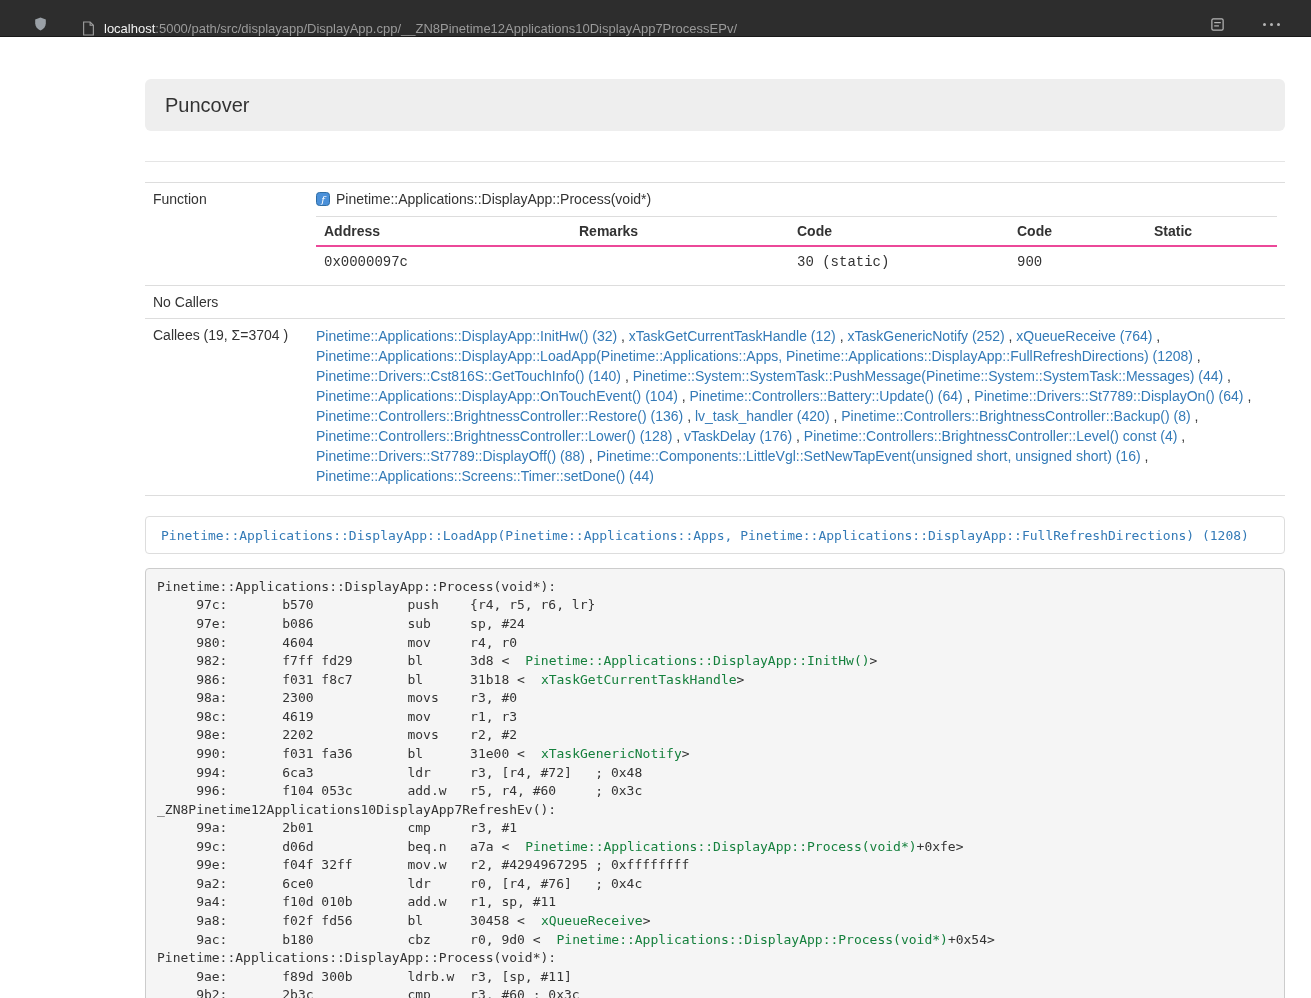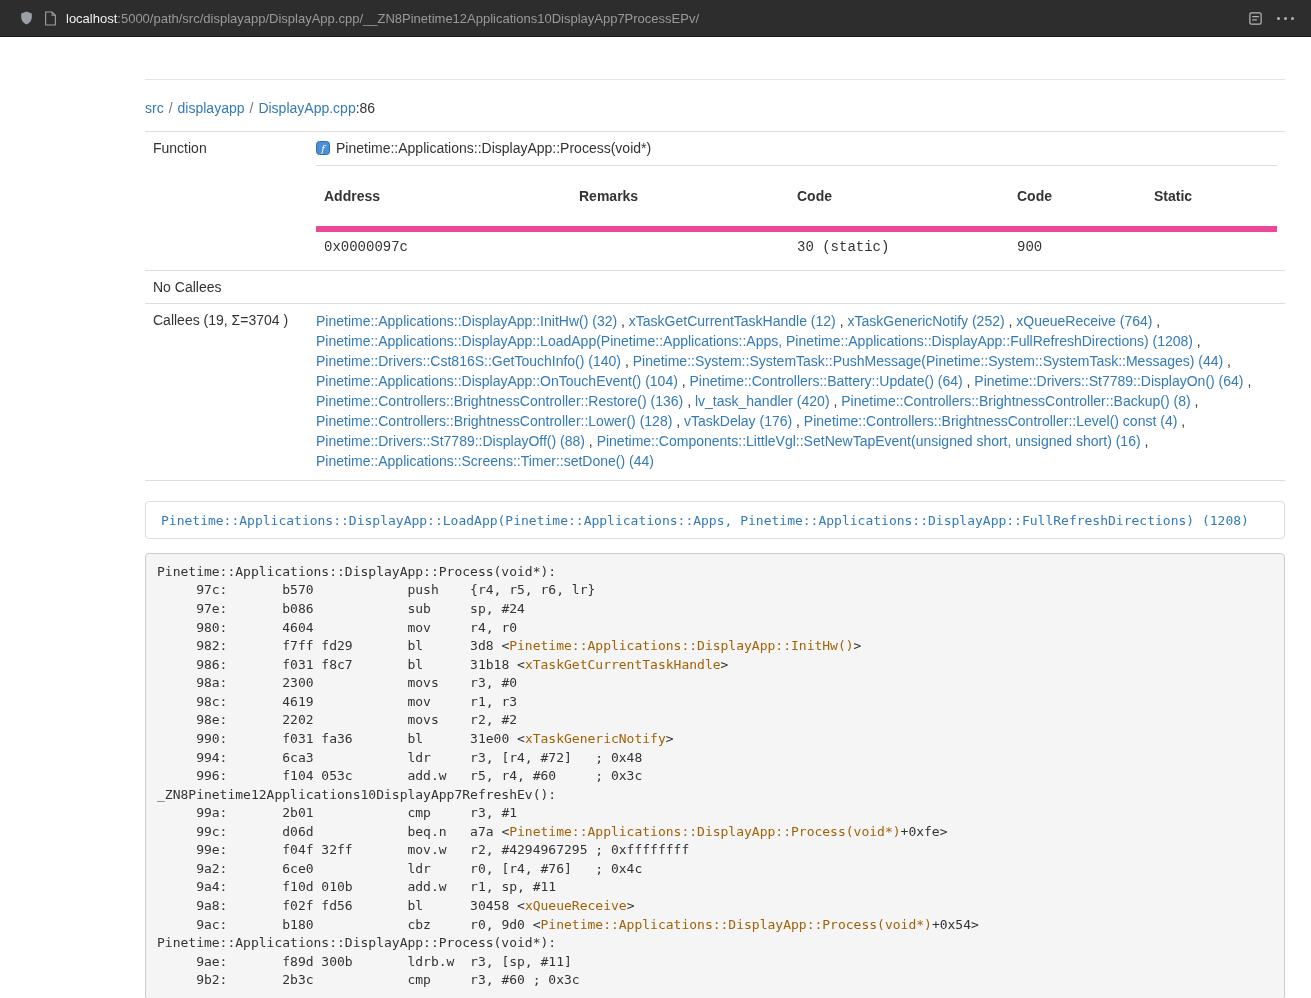--- a/index.html
+++ b/index.html
@@ -7,21 +7,21 @@
     width: 1311px; height: 998px; overflow: hidden;
     background: #ffffff;
     font-family: "Liberation Sans", "DejaVu Sans", sans-serif;
     font-size: 14px; color: #333;
   }
   a { cursor: pointer; }
 
   
   .topbar {
     height: 36px; background: #2d2d2d; border-bottom: 1px solid #191919;
-    display: flex; align-items: center; padding: 0 14px; gap: 6px;
+    display: flex; align-items: flex-end; padding: 0 28px; gap: 30px;
   }
   .urlbar { display: flex; align-items: center; gap: 9px; flex: 1; min-width: 0; }
   .url-text { font-size: 13px; white-space: nowrap; overflow: hidden; color: #9a9a9a; }
   .url-host { color: #f2f2f2; }
   .chrome-btn { display: flex; align-items: center; justify-content: center; width: 24px; height: 24px; }
   .menu-dots { display: flex; gap: 4px; }
   .menu-dots i { width: 3px; height: 3px; border-radius: 50%; background: #b5b5b5; }
 
   
   .container { width: 1140px; margin: 42px 0 0 145px; }
@@ -43,41 +43,41 @@
     vertical-align: top; font-weight: 400;
   }
   th.label-col { width: 147px; white-space: nowrap; }
 
   .func-line { display: flex; align-items: center; gap: 6px; }
   .func-icon { width: 14px; height: 14px; flex: 0 0 auto; }
 
   table.stats { width: 100%; border-collapse: collapse; margin-top: 9px; }
   table.stats col.c1 { width: 255px; } table.stats col.c2 { width: 218px; }
   table.stats col.c3 { width: 220px; } table.stats col.c4 { width: 137px; }
-  table.stats th { border-top: 1px solid #ddd; border-bottom: 6px solid #ec4899; padding: 22px 8px; font-weight: 700; text-align: left; }
+  table.stats th { border-top: 1px solid #ddd; border-bottom: 2px solid #ec4899; padding: 6px 8px; font-weight: 700; text-align: left; }
   table.stats td { padding: 7px 8px; text-align: left; font-family: Liberation Mono, monospace; }
 
   .callees { line-height: 1.42857; }
   .callees a { color: #337ab7; text-decoration: none; }
 
   
   .panel { margin-top: 20px; border: 1px solid #ddd; border-radius: 4px; padding: 10px 15px; background: #fff; }
   .panel a {
     font-family: "DejaVu Sans Mono", "Liberation Mono", monospace;
     font-size: 13px; color: #337ab7; text-decoration: none;
   }
 
   
   pre.code {
     margin: 14px 0 0 0; background: #f5f5f5; border: 1px solid #ccc; border-radius: 4px;
     padding: 9px 11px; font-family: "DejaVu Sans Mono", "Liberation Mono", monospace;
     font-size: 13px; line-height: 1.42857; color: #333; white-space: pre;
     tab-size: 8; -moz-tab-size: 8; overflow: hidden;
   }
-  pre.code a { color: #a16207; text-decoration: none; }
+  pre.code a { color: #15803d; text-decoration: none; margin-left: 16px; }
 </style>
 </head>
 <body>
 
 <div class="topbar">
   <span class="chrome-btn">
     <svg width="15" height="16" viewBox="0 0 24 24">
       <path d="M12 1.5l8.5 3.2v6.1c0 5.3-3.6 9.6-8.5 11.7-4.9-2.1-8.5-6.4-8.5-11.7V4.7z" fill="#9aa0a6"></path>
     </svg>
   </span>
@@ -99,26 +99,26 @@
     <span class="menu-dots">
         <i></i>
         <i></i>
         <i></i>
       </span>
   </span>
 </div>
 
 <div class="container">
 
+  <div class="jumbotron">
+    <h1>Puncover</h1>
+  </div>
 
   <hr class="divider">
 
-  <div class="breadcrumb">
-    <a>src</a><span class="crumb-sep">/</span><a>displayapp</a><span class="crumb-sep">/</span><a>DisplayApp.cpp</a><span>:86</span>
-  </div>
 
   <table class="symbol">
     <tbody>
       <tr>
         <th class="label-col">Function</th>
         <td>
           <div class="func-line">
             <svg class="func-icon" viewBox="0 0 14 14">
               <rect x="0.5" y="0.5" width="13" height="13" rx="3" fill="#4a90d9" stroke="#2e6da4"></rect>
               <text x="7" y="10.5" font-size="10" font-family="DejaVu Serif, serif" font-style="italic" fill="#ffffff" text-anchor="middle">f</text>
@@ -148,21 +148,21 @@
                 <td></td>
                 <td>30 (static)</td>
                 <td>900</td>
                 <td></td>
               </tr>
             </tbody>
           </table>
         </td>
       </tr>
       <tr>
-        <th class="label-col">No Callees</th>
+        <th class="label-col">No Callers</th>
         <td></td>
       </tr>
       <tr>
         <th class="label-col">Callees (19, Σ=3704 )</th>
         <td class="callees"><a>Pinetime::Applications::DisplayApp::InitHw() (32)</a> , <a>xTaskGetCurrentTaskHandle (12)</a> , <a>xTaskGenericNotify (252)</a> , <a>xQueueReceive (764)</a> , <a>Pinetime::Applications::DisplayApp::LoadApp(Pinetime::Applications::Apps, Pinetime::Applications::DisplayApp::FullRefreshDirections) (1208)</a> , <a>Pinetime::Drivers::Cst816S::GetTouchInfo() (140)</a> , <a>Pinetime::System::SystemTask::PushMessage(Pinetime::System::SystemTask::Messages) (44)</a> , <a>Pinetime::Applications::DisplayApp::OnTouchEvent() (104)</a> , <a>Pinetime::Controllers::Battery::Update() (64)</a> , <a>Pinetime::Drivers::St7789::DisplayOn() (64)</a> , <a>Pinetime::Controllers::BrightnessController::Restore() (136)</a> , <a>lv_task_handler (420)</a> , <a>Pinetime::Controllers::BrightnessController::Backup() (8)</a> , <a>Pinetime::Controllers::BrightnessController::Lower() (128)</a> , <a>vTaskDelay (176)</a> , <a>Pinetime::Controllers::BrightnessController::Level() const (4)</a> , <a>Pinetime::Drivers::St7789::DisplayOff() (88)</a> , <a>Pinetime::Components::LittleVgl::SetNewTapEvent(unsigned short, unsigned short) (16)</a> , <a>Pinetime::Applications::Screens::Timer::setDone() (44)</a></td>
       </tr>
     </tbody>
   </table>
 
   <div class="panel">

